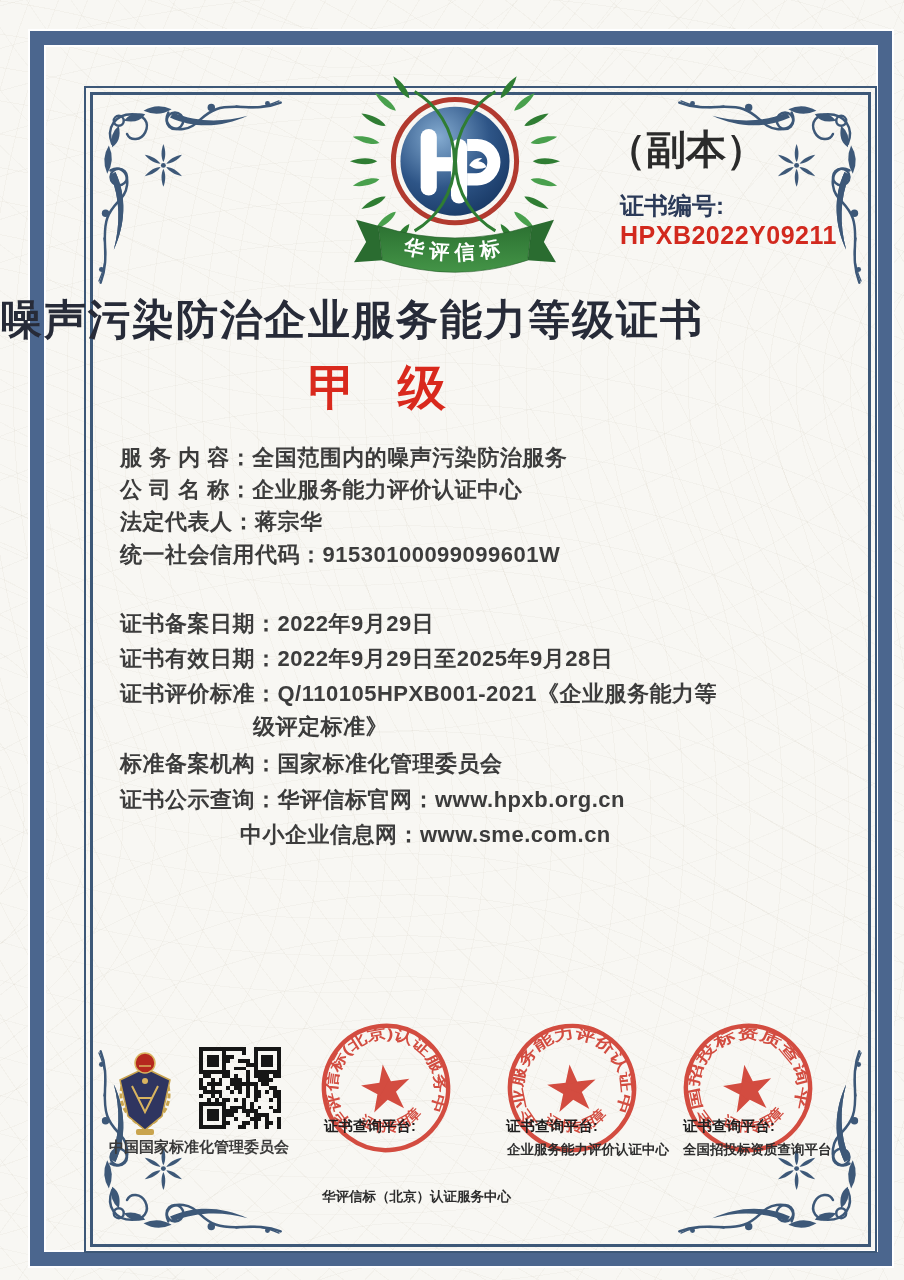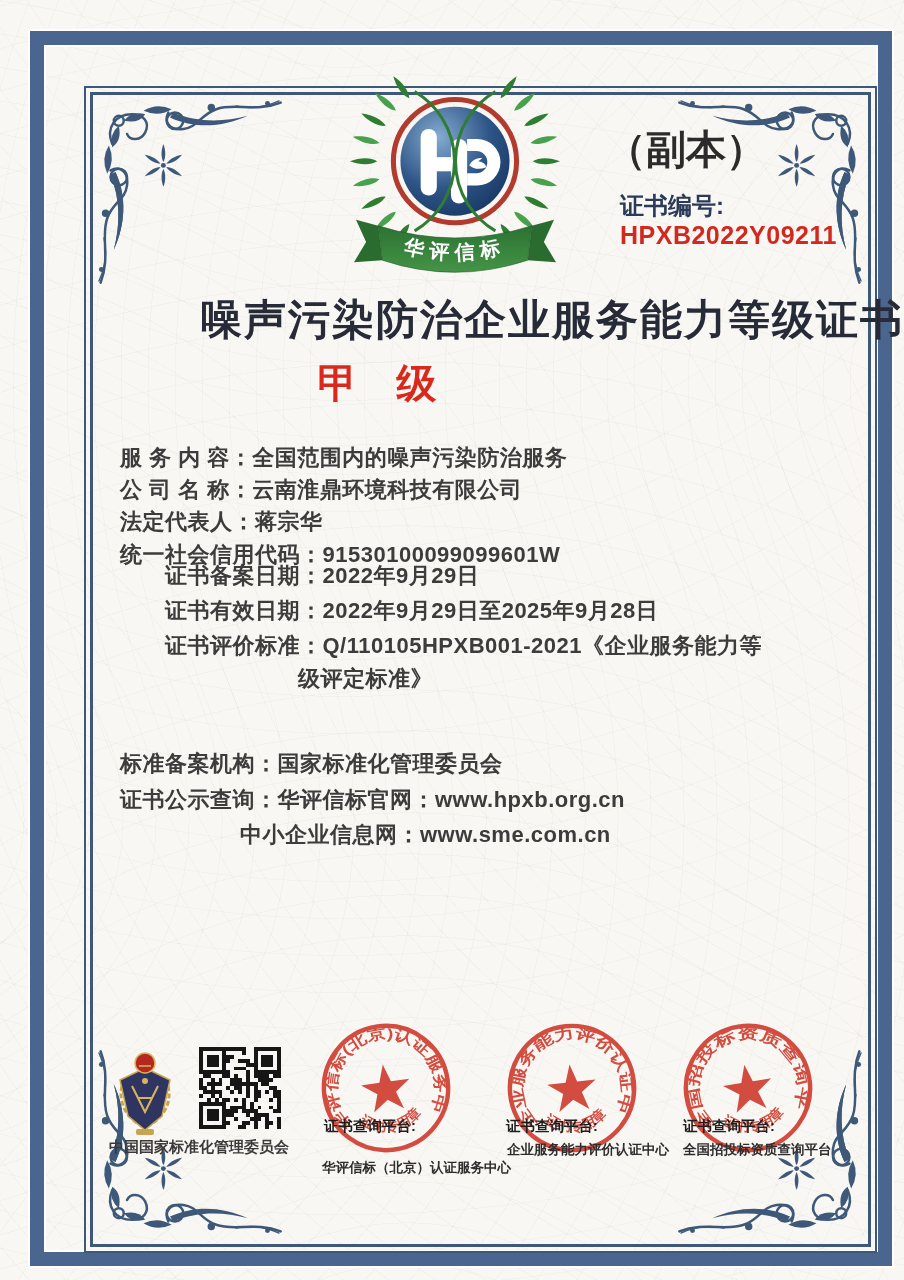--- a/index.html
+++ b/index.html
@@ -24,43 +24,43 @@
   .thin{stroke-width:1.6;}
   .fl{fill:#3d5878;stroke:none;}
 
   .logo{position:absolute;left:354px;top:98px;width:202px;height:188px;overflow:visible;}
   .banner-text{font-size:20px;font-weight:bold;fill:#fff;letter-spacing:6px;}
 
   .copy-label{position:absolute;left:606px;top:122px;font-size:40px;font-weight:bold;color:#2b2b2b;}
   .certno-label{position:absolute;left:620px;top:190px;font-size:24px;font-weight:bold;color:#2b3a58;}
   .certno{position:absolute;left:620px;top:221px;font-size:25px;font-weight:bold;color:#d2291e;letter-spacing:.5px;}
 
-  .title{position:absolute;left:0;top:292px;width:904px;text-align:right;font-size:42px;font-weight:800;color:#272b38;letter-spacing:2px;}
-  .grade{position:absolute;left:0;top:356px;width:768px;text-align:center;font-size:40px;font-weight:800;color:#d9291d;letter-spacing:14px;}
+  .title{position:absolute;left:0;top:292px;width:904px;text-align:left;font-size:42px;font-weight:800;color:#272b38;letter-spacing:2px;}
+  .grade{position:absolute;left:0;top:356px;width:768px;text-align:center;font-size:48px;font-weight:800;color:#d9291d;letter-spacing:14px;}
 
   .block{position:absolute;left:120px;font-size:22px;font-weight:600;color:#3c3c3c;letter-spacing:.5px;white-space:nowrap;}
   .b1{top:442px;line-height:32.2px;}
-  .b2{top:558px;line-height:35px;margin-left:45px;}
+  .b2{top:606px;line-height:35px;}
   .b3{top:746px;line-height:35.6px;}
   .ind-a{padding-left:133px;font-family:Liberation Mono, monospace;}
   .ind-b{padding-left:120px;}
 
   .emblem{position:absolute;left:112px;top:1049px;width:66px;height:92px;}
   .qr{position:absolute;left:199px;top:1047px;width:82px;height:82px;}
   .qr rect{fill:#161616;}
   .authority-caption{position:absolute;left:92px;top:1138px;width:214px;text-align:center;font-size:15px;font-weight:600;color:#3a3a3a;}
 
   .seal{position:absolute;top:1019px;width:138px;height:138px;}
   .s0{left:317px;} .s1{left:503px;} .s2{left:679px;}
   .ringtext{font-size:14.5px;font-weight:bold;fill:#cf3a2d;}
   .bottomtext{font-size:14px;font-weight:bold;fill:#cf3a2d;}
   .seal-cap{position:absolute;white-space:nowrap;z-index:5;}
   .lab{font-size:14.5px;font-weight:bold;color:#1e1e1e;}
   .val{font-size:13.5px;font-weight:600;color:#2d2d2d;}
-  .lab.c0{left:324px;top:1117px;} .val.v0{left:322px;top:1159px;}
+  .lab.c0{left:324px;top:1117px;} .val.v0{left:322px;top:1188px;}
   .lab.c1{left:506px;top:1117px;} .val.v1{left:507px;top:1141px;}
   .lab.c2{left:683px;top:1117px;} .val.v2{left:683px;top:1141px;}
   .defs-holder{position:absolute;width:0;height:0;overflow:hidden;}
 </style>
 </head>
 <body>
 
 <div class="cert">
   <div class="tex"></div>
   <div class="outer-frame"></div>
@@ -165,21 +165,21 @@
 
   <div class="copy-label">（副本）</div>
   <div class="certno-label">证书编号:</div>
   <div class="certno">HPXB2022Y09211</div>
 
   <div class="title">噪声污染防治企业服务能力等级证书</div>
   <div class="grade">甲 级</div>
 
   <div class="block b1">
     <div>服 务 内 容：全国范围内的噪声污染防治服务</div>
-    <div>公 司 名 称：云南淮鼎环境科技有限公司</div>
+    <div>公 司 名 称：企业服务能力评价认证中心</div>
     <div>法定代表人：蒋宗华</div>
     <div>统一社会信用代码：91530100099099601W</div>
   </div>
 
   <div class="block b2">
     <div>证书备案日期：2022年9月29日</div>
     <div>证书有效日期：2022年9月29日至2025年9月28日</div>
     <div>证书评价标准：Q/110105HPXB001-2021《企业服务能力等</div>
     <div class="ind-a">级评定标准》</div>
   </div>

